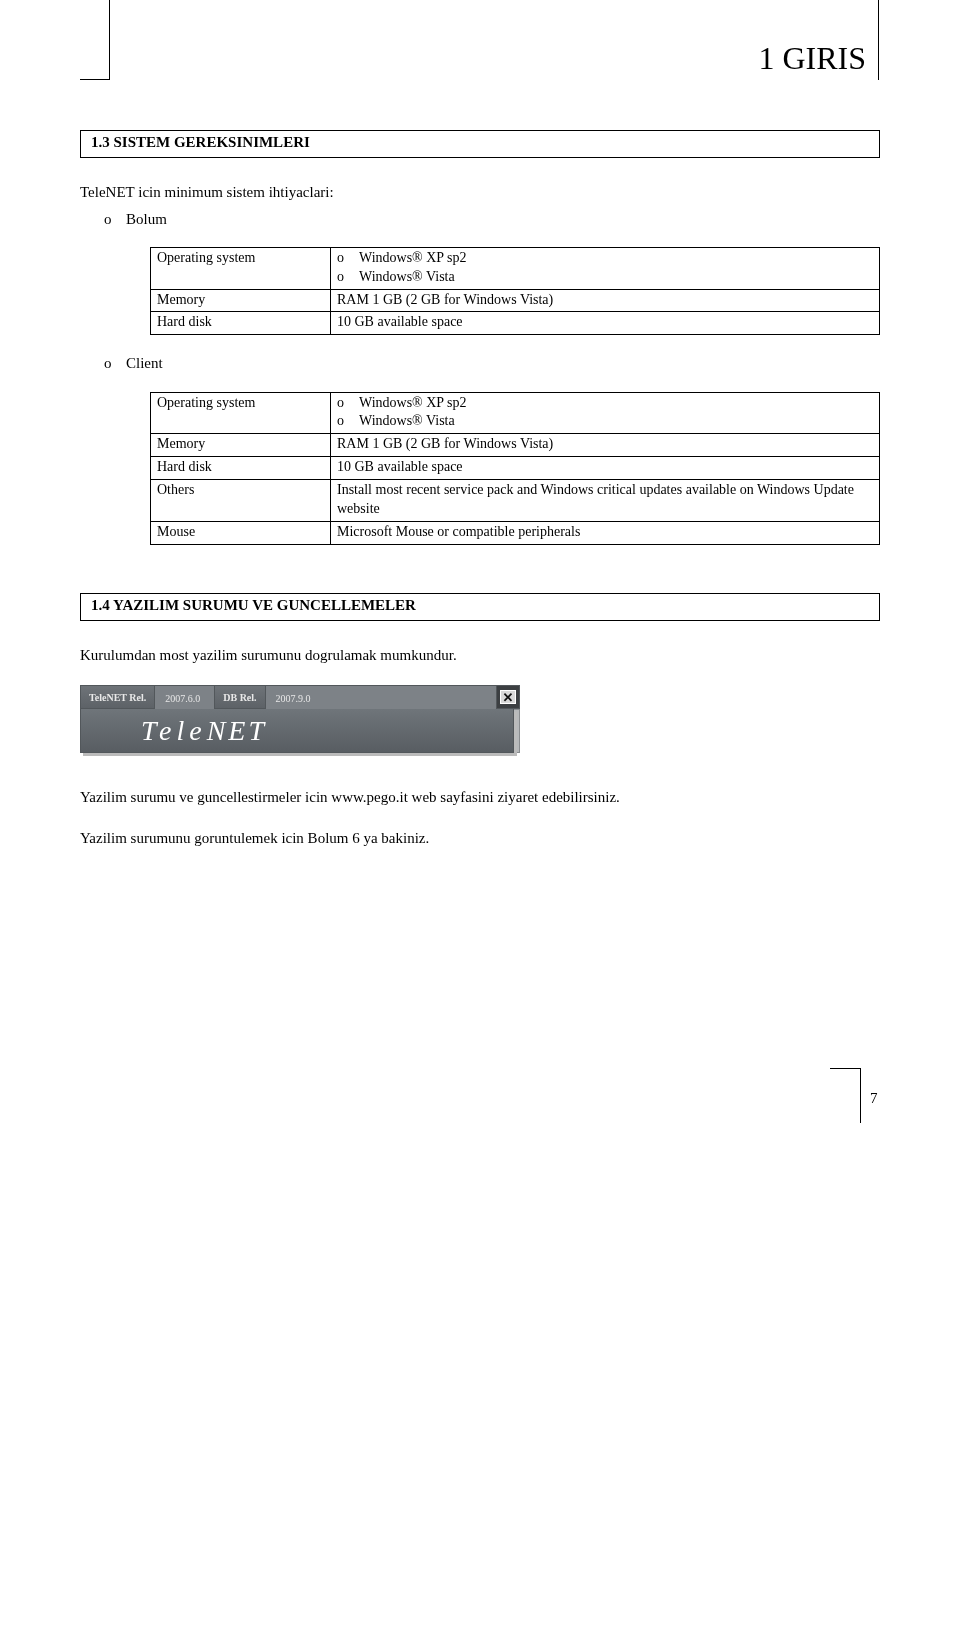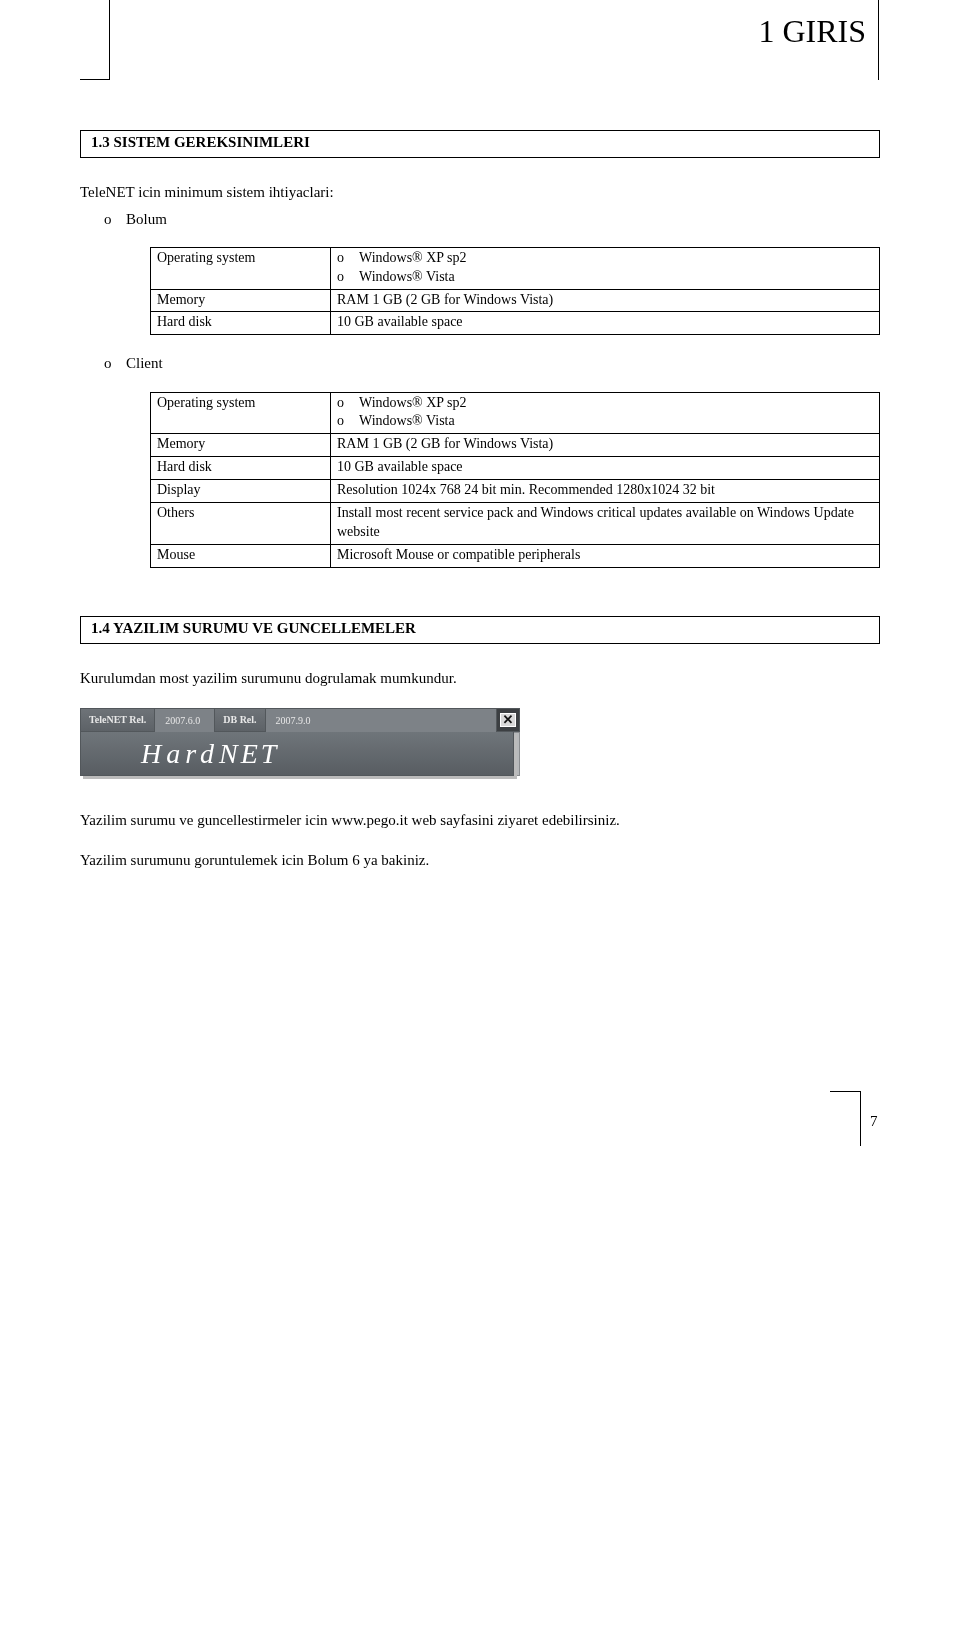--- a/index.html
+++ b/index.html
@@ -8,21 +8,21 @@
     background: #ffffff;
     width: 960px;
     margin: 0 auto;
     padding: 40px 80px 40px 80px;
     color: #000;
     font-size: 15px;
     line-height: 1.35;
   }
   .top-header {
     display: flex;
-    align-items: flex-start;
+    align-items: flex-end;
     margin-bottom: 50px;
   }
   .header-bracket {
     width: 30px;
     height: 80px;
     border-right: 1px solid #000;
     border-bottom: 1px solid #000;
     margin-top: -40px;
   }
   .header-title {
@@ -192,24 +192,20 @@
       </tr>
       <tr>
         <td class="key">Memory</td>
         <td>RAM 1 GB (2 GB for Windows Vista)</td>
       </tr>
       <tr>
         <td class="key">Hard disk</td>
         <td>10 GB available space</td>
       </tr>
       <tr>
-        <td class="key">Display</td>
-        <td>Resolution 1024x 768 24 bit min. Recommended 1280x1024 32 bit</td>
-      </tr>
-      <tr>
         <td class="key">Others</td>
         <td>Install most recent service pack and Windows critical updates available on Windows Update website</td>
       </tr>
       <tr>
         <td class="key">Mouse</td>
         <td>Microsoft Mouse or compatible peripherals</td>
       </tr>
     </tbody>
 </table>
 
@@ -227,21 +223,21 @@
       <div class="tb-box">TeleNET Rel.</div>
       <div class="tb-readout">2007.6.0</div>
       <div class="tb-box">DB Rel.</div>
       <div class="tb-readout" style="flex:1">2007.9.0</div>
       <div class="tb-close">
         <div class="tb-close-inner">✕</div>
       </div>
     </div>
     <div style="display:flex">
       <div class="toolbar-row2" style="flex:1">
-        <span>Hard</span>
+        <span>Tele</span>
           <span class="net">NET</span>
       </div>
       <div class="toolbar-right-edge"></div>
     </div>
   </div>
 </div>
 
 <div class="body-para">Yazilim surumu ve guncellestirmeler icin www.pego.it web sayfasini ziyaret edebilirsiniz.</div>
 
 <div class="body-para">Yazilim surumunu goruntulemek icin Bolum 6 ya bakiniz.</div>

